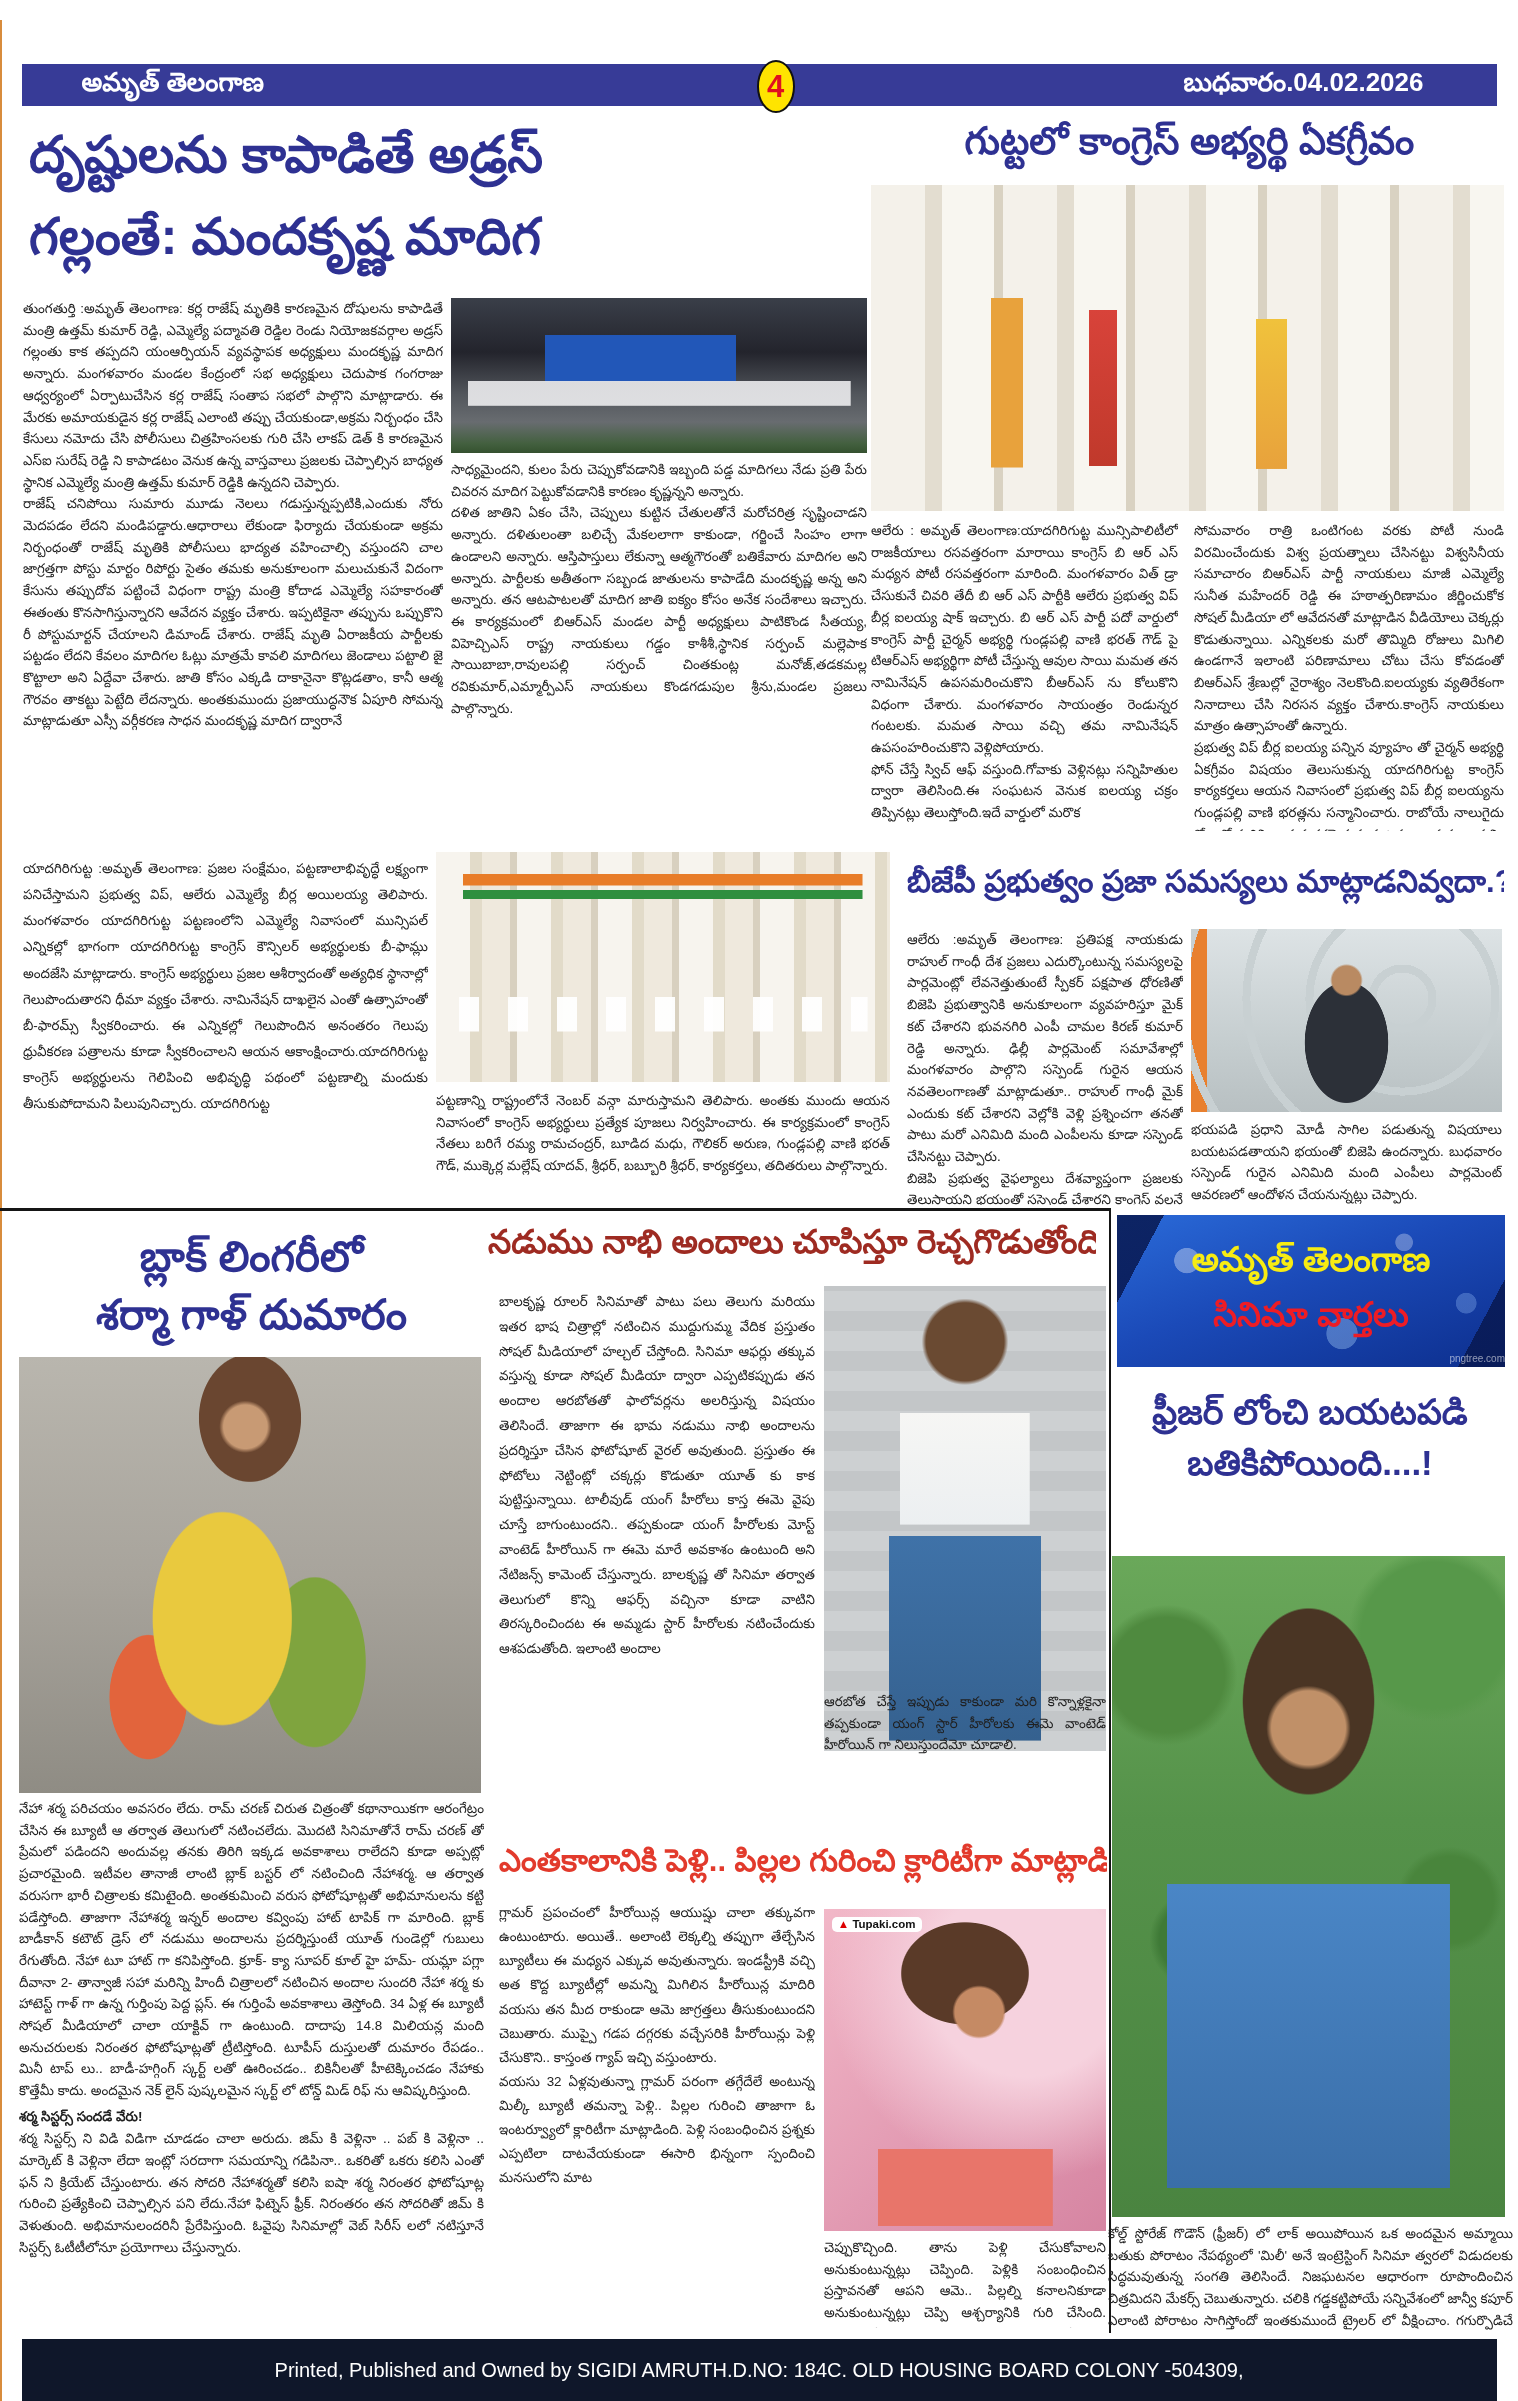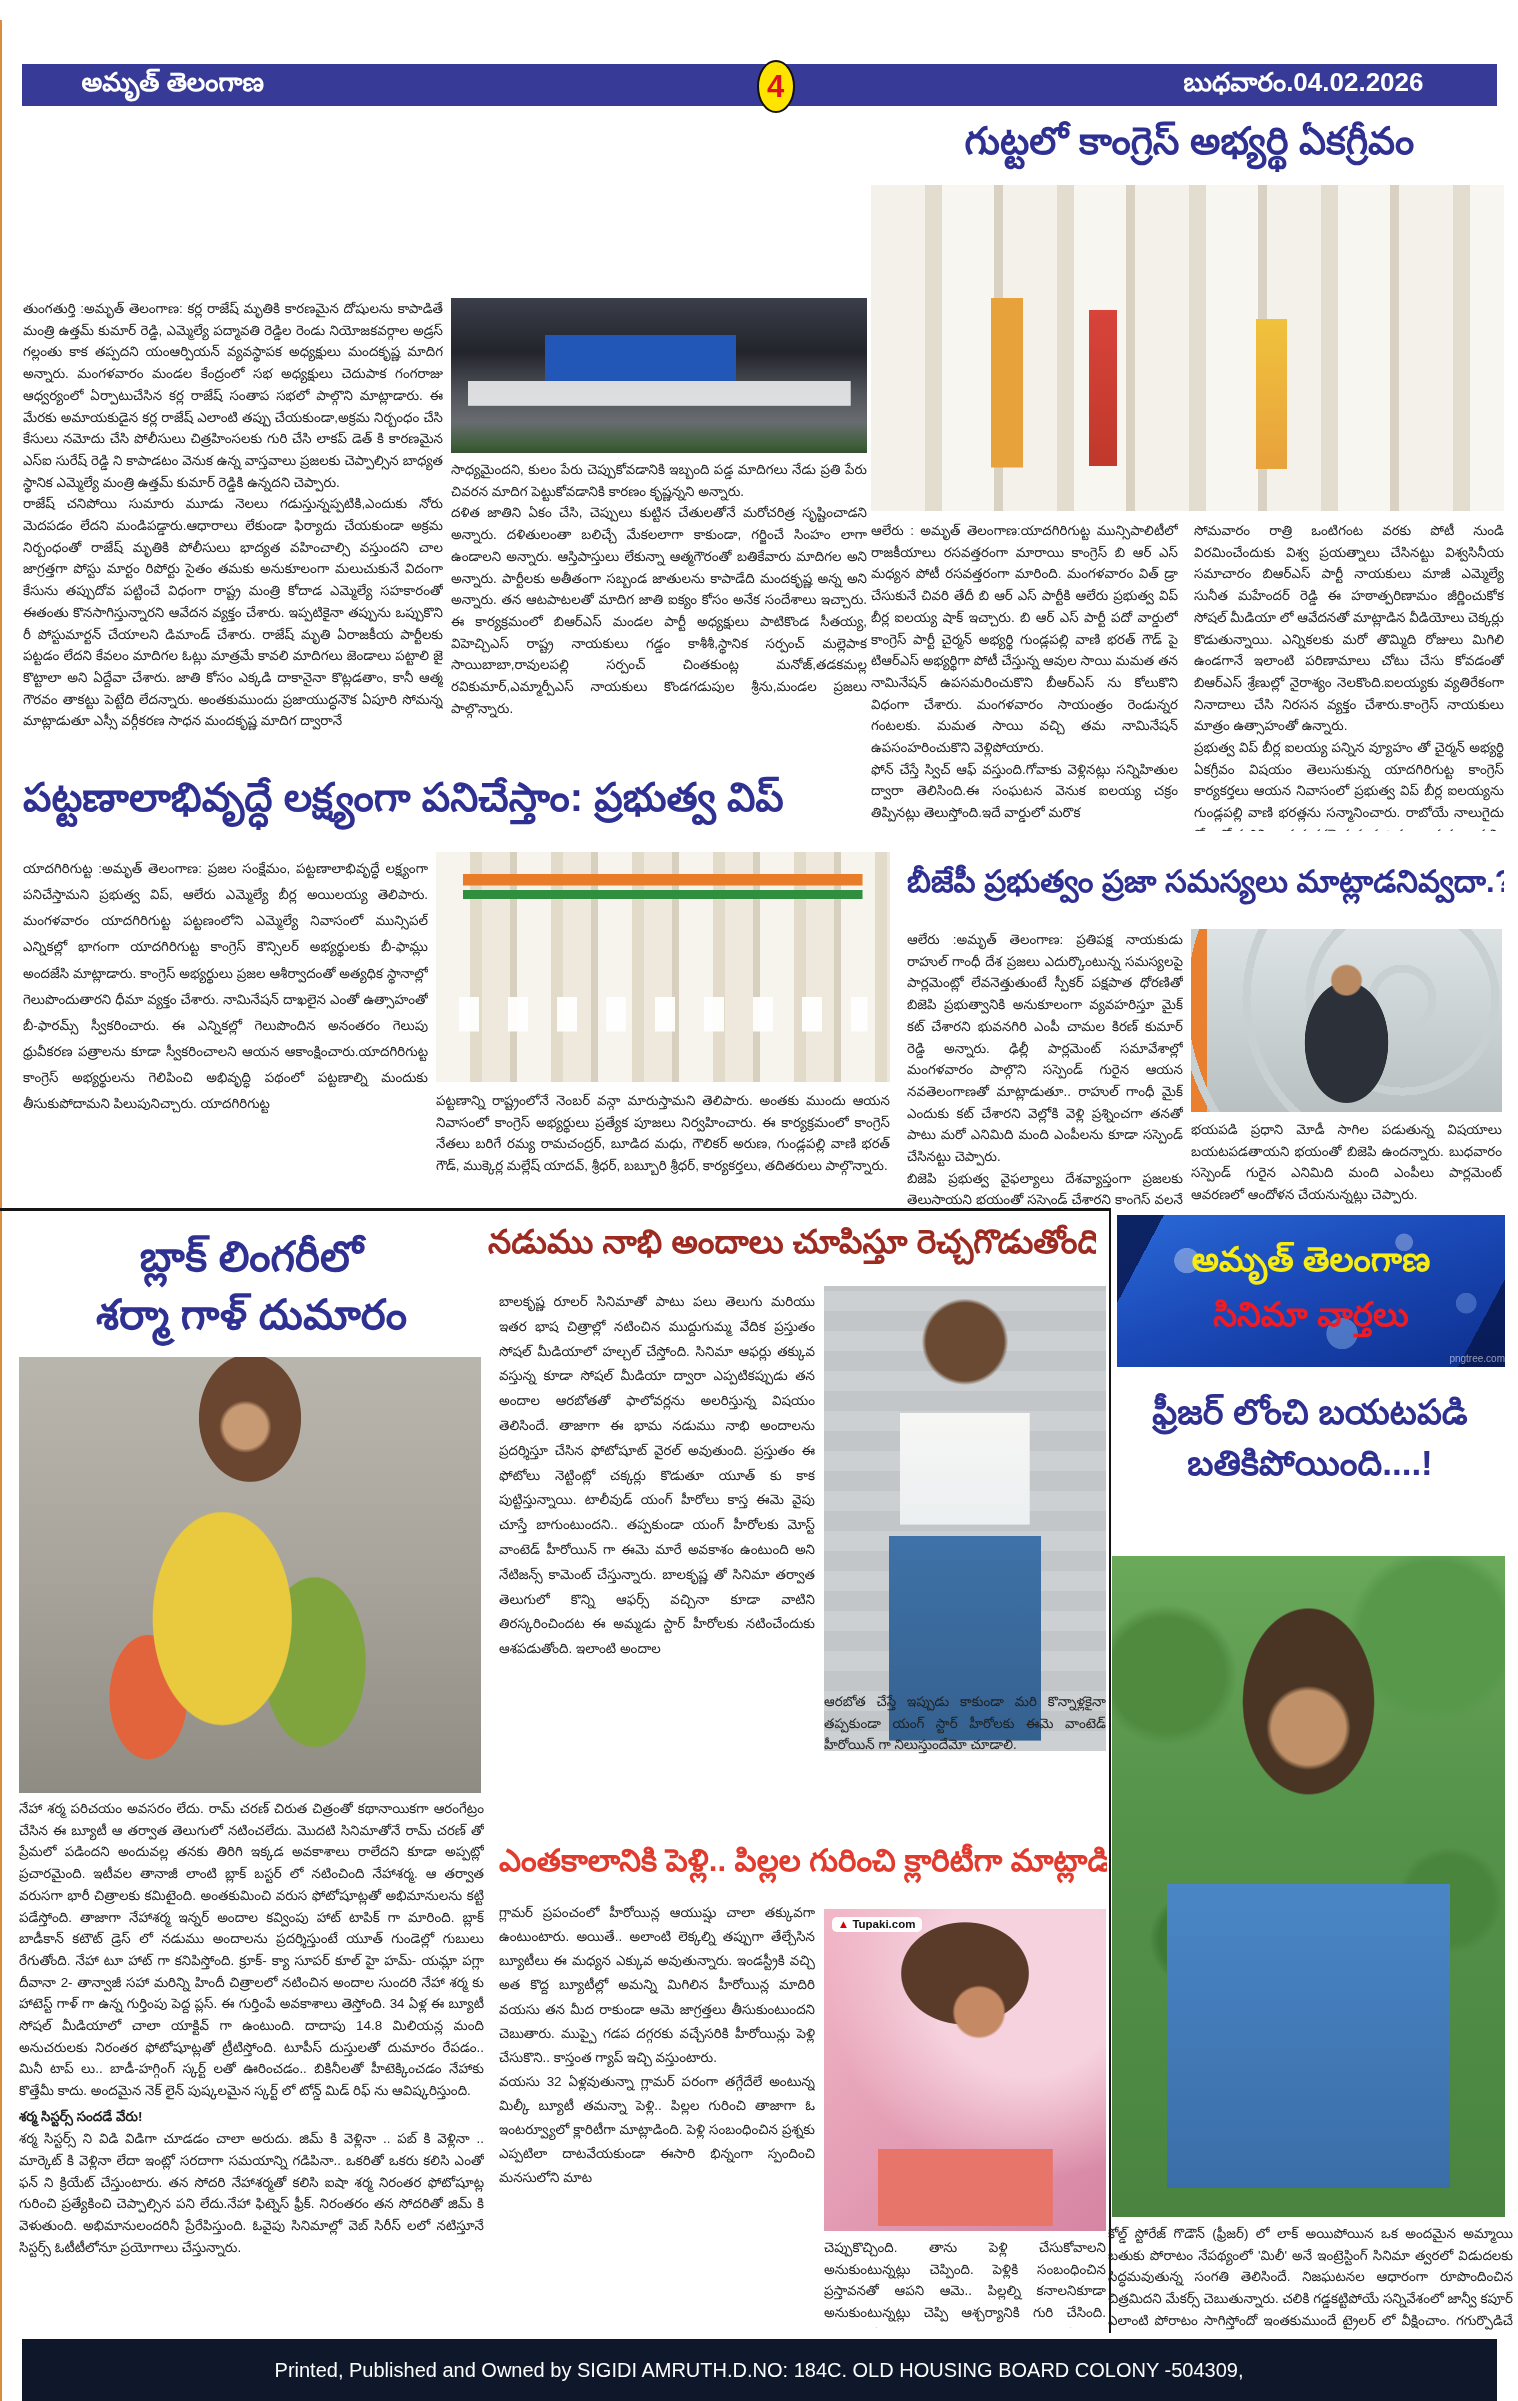--- a/index.html
+++ b/index.html
@@ -105,34 +105,35 @@
   <div class="abs" id="edge-left"></div>
 
   <div class="abs" id="header-bar">
     <span id="masthead">అమృత్ తెలంగాణ</span>
     <div id="page-badge">
       <span>4</span>
     </div>
     <span id="edition-date">బుధవారం.04.02.2026</span>
   </div>
 
+  <div class="abs hl" style="left:29px;top:94px;width:802px;font-size:51px;line-height:1.6;">దృష్టులను కాపాడితే అడ్రస్
+గల్లంతే: మందకృష్ణ మాదిగ</div>
   <div class="abs body" style="left:23px;top:278px;width:420px;height:474px;">తుంగతుర్తి :అమృత్ తెలంగాణ: కర్ల రాజేష్ మృతికి కారణమైన దోషులను కాపాడితే మంత్రి ఉత్తమ్ కుమార్ రెడ్డి, ఎమ్మెల్యే పద్మావతి రెడ్డిల రెండు నియోజకవర్గాల అడ్రస్ గల్లంతు కాక తప్పదని యంఆర్పియన్ వ్యవస్థాపక అధ్యక్షులు మందకృష్ణ మాదిగ అన్నారు. మంగళవారం మండల కేంద్రంలో సభ అధ్యక్షులు చెదుపాక గంగరాజు ఆధ్వర్యంలో ఏర్పాటుచేసిన కర్ల రాజేష్ సంతాప సభలో పాల్గొని మాట్లాడారు. ఈ మేరకు అమాయకుడైన కర్ల రాజేష్ ఎలాంటి తప్పు చేయకుండా,అక్రమ నిర్బంధం చేసి కేసులు నమోదు చేసి పోలీసులు చిత్రహింసలకు గురి చేసి లాకప్ డెత్ కి కారణమైన ఎస్ఐ సురేష్ రెడ్డి ని కాపాడటం వెనుక ఉన్న వాస్తవాలు ప్రజలకు చెప్పాల్సిన బాధ్యత స్థానిక ఎమ్మెల్యే మంత్రి ఉత్తమ్ కుమార్ రెడ్డికి ఉన్నదని చెప్పారు.
 రాజేష్ చనిపోయి సుమారు మూడు నెలలు గడుస్తున్నప్పటికి,ఎందుకు నోరు మెదపడం లేదని మండిపడ్డారు.ఆధారాలు లేకుండా ఫిర్యాదు చేయకుండా అక్రమ నిర్బంధంతో రాజేష్ మృతికి పోలీసులు భాద్యత వహించాల్సి వస్తుందని చాల జాగ్రత్తగా పోస్టు మార్టం రిపోర్టు సైతం తమకు అనుకూలంగా మలుచుకునే విదంగా కేసును తప్పుదోవ పట్టించే విధంగా రాష్ట్ర మంత్రి కోదాడ ఎమ్మెల్యే సహకారంతో ఈతంతు కొనసాగిస్తున్నారని ఆవేదన వ్యక్తం చేశారు. ఇప్పటికైనా తప్పును ఒప్పుకొని రీ పోస్టుమార్టన్ చేయాలని డిమాండ్ చేశారు. రాజేష్ మృతి ఏరాజకీయ పార్టీలకు పట్టడం లేదని కేవలం మాదిగల ఓట్లు మాత్రమే కావలి మాదిగలు జెండాలు పట్టాలి జై కొట్టాలా అని ఏద్దేవా చేశారు. జాతి కోసం ఎక్కడి దాకానైనా కొట్లడతాం, కానీ ఆత్మ గౌరవం తాకట్టు పెట్టేది లేదన్నారు. అంతకుముందు ప్రజాయుద్ధనౌక ఏపూరి సోమన్న మాట్లాడుతూ ఎస్సీ వర్గీకరణ సాధన మందకృష్ణ మాదిగ ద్వారానే</div>
   <div class="abs ph" id="ph-santap" style="left:451px;top:278px;width:416px;height:155px;"></div>
   <div class="abs body" style="left:451px;top:439px;width:416px;height:313px;">సాధ్యమైందని, కులం పేరు చెప్పుకోవడానికి ఇబ్బంది పడ్డ మాదిగలు నేడు ప్రతి పేరు చివరన మాదిగ పెట్టుకోవడానికి కారణం కృష్ణన్నని అన్నారు.
 దళిత జాతిని ఏకం చేసి, చెప్పులు కుట్టిన చేతులతోనే మరోచరిత్ర సృష్టించాడని అన్నారు. దళితులంతా బలిచ్చే మేకలలాగా కాకుండా, గర్జించే సింహం లాగా ఉండాలని అన్నారు. ఆస్తిపాస్తులు లేకున్నా ఆత్మగౌరంతో బతికేవారు మాదిగల అని అన్నారు. పార్టీలకు అతీతంగా సబ్బండ జాతులను కాపాడేది మందకృష్ణ అన్న అని అన్నారు. తన ఆటపాటలతో మాదిగ జాతి ఐక్యం కోసం అనేక సందేశాలు ఇచ్చారు. ఈ కార్యక్రమంలో బిఆర్ఎస్ మండల పార్టీ అధ్యక్షులు పాటికొండ సీతయ్య, విహెచ్చిఎస్ రాష్ట్ర నాయకులు గడ్డం కాశీశీ,స్థానిక సర్పంచ్ మల్లెపాక సాయిబాబా,రావులపల్లి సర్పంచ్ చింతకుంట్ల మనోజ్,తడకమల్ల రవికుమార్,ఎమ్మార్పీఎస్ నాయకులు కొండగడుపుల శ్రీను,మండల ప్రజలు పాల్గొన్నారు.</div>
 
   <div class="abs hl nowrap" style="left:875px;top:100px;width:629px;font-size:38px;text-align:center;">గుట్టలో కాంగ్రెస్ అభ్యర్థి ఏకగ్రీవం</div>
   <div class="abs ph" id="ph-guttalo" style="left:871px;top:165px;width:633px;height:326px;"></div>
   <div class="abs body" style="left:871px;top:500px;width:307px;height:311px;">ఆలేరు : అమృత్ తెలంగాణ:యాదగిరిగుట్ట మున్సిపాలిటీలో రాజకీయాలు రసవత్తరంగా మారాయి కాంగ్రెస్ బి ఆర్ ఎస్ మధ్యన పోటీ రసవత్తరంగా మారింది. మంగళవారం విత్ డ్రా చేసుకునే చివరి తేదీ బి ఆర్ ఎస్ పార్టీకి ఆలేరు ప్రభుత్వ విప్ బీర్ల ఐలయ్య షాక్ ఇచ్చారు. బి ఆర్ ఎస్ పార్టీ పదో వార్డులో కాంగ్రెస్ పార్టీ చైర్మన్ అభ్యర్థి గుండ్లపల్లి వాణి భరత్ గౌడ్ పై టిఆర్ఎస్ అభ్యర్థిగా పోటీ చేస్తున్న ఆవుల సాయి మమత తన నామినేషన్ ఉపసమరించుకొని బీఆర్ఎస్ ను కోలుకొని విధంగా చేశారు. మంగళవారం సాయంత్రం రెండున్నర గంటలకు. మమత సాయి వచ్చి తమ నామినేషన్ ఉపసంహరించుకొని వెళ్లిపోయారు.
 ఫోన్ చేస్తే స్విచ్ ఆఫ్ వస్తుంది.గోవాకు వెళ్లినట్లు సన్నిహితుల ద్వారా తెలిసింది.ఈ సంఘటన వెనుక ఐలయ్య చక్రం తిప్పినట్లు తెలుస్తోంది.ఇదే వార్డులో మరొక</div>
   <div class="abs body" style="left:1194px;top:500px;width:310px;height:311px;">సోమవారం రాత్రి ఒంటిగంట వరకు పోటీ నుండి విరమించేందుకు విశ్వ ప్రయత్నాలు చేసినట్టు విశ్వసినీయ సమాచారం బిఆర్ఎస్ పార్టీ నాయకులు మాజీ ఎమ్మెల్యే సునీత మహేందర్ రెడ్డి ఈ హఠాత్పరిణామం జీర్ణించుకోక సోషల్ మీడియా లో ఆవేదనతో మాట్లాడిన వీడియోలు చెక్కర్లు కొడుతున్నాయి. ఎన్నికలకు మరో తొమ్మిది రోజులు మిగిలి ఉండగానే ఇలాంటి పరిణామాలు చోటు చేసు కోవడంతో బిఆర్ఎస్ శ్రేణుల్లో నైరాశ్యం నెలకొంది.ఐలయ్యకు వ్యతిరేకంగా నినాదాలు చేసి నిరసన వ్యక్తం చేశారు.కాంగ్రెస్ నాయకులు మాత్రం ఉత్సాహంతో ఉన్నారు.
 ప్రభుత్వ విప్ బీర్ల ఐలయ్య పన్నిన వ్యూహం తో చైర్మన్ అభ్యర్థి ఏకగ్రీవం విషయం తెలుసుకున్న యాదగిరిగుట్ట కాంగ్రెస్ కార్యకర్తలు ఆయన నివాసంలో ప్రభుత్వ విప్ బీర్ల ఐలయ్యను గుండ్లపల్లి వాణి భరత్లను సన్మానించారు. రాబోయే నాలుగైదు రోజుల్లో మరిన్ని ఆశ్చర్యకరమైన సంఘటనలు జరుగుతాయని</div>
 
-  <div class="abs hl nowrap" style="left:23px;top:755px;width:852px;font-size:40px;">పట్టణాలాభివృద్ధే లక్ష్యంగా పనిచేస్తాం: ప్రభుత్వ విప్</div>
   <div class="abs body" style="left:23px;top:836px;width:405px;height:349px;line-height:1.95;">యాదగిరిగుట్ట :అమృత్ తెలంగాణ: ప్రజల సంక్షేమం, పట్టణాలాభివృద్ధే లక్ష్యంగా పనిచేస్తామని ప్రభుత్వ విప్, ఆలేరు ఎమ్మెల్యే బీర్ల అయిలయ్య తెలిపారు. మంగళవారం యాదగిరిగుట్ట పట్టణంలోని ఎమ్మెల్యే నివాసంలో మున్సిపల్ ఎన్నికల్లో భాగంగా యాదగిరిగుట్ట కాంగ్రెస్ కౌన్సిలర్ అభ్యర్థులకు బీ-ఫామ్లు అందజేసి మాట్లాడారు. కాంగ్రెస్ అభ్యర్థులు ప్రజల ఆశీర్వాదంతో అత్యధిక స్థానాల్లో గెలుపొందుతారని ధీమా వ్యక్తం చేశారు. నామినేషన్ దాఖలైన ఎంతో ఉత్సాహంతో బీ-ఫారమ్స్ స్వీకరించారు. ఈ ఎన్నికల్లో గెలుపొందిన అనంతరం గెలుపు ధ్రువీకరణ పత్రాలను కూడా స్వీకరించాలని ఆయన ఆకాంక్షించారు.యాదగిరిగుట్ట కాంగ్రెస్ అభ్యర్థులను గెలిపించి అభివృద్ధి పథంలో పట్టణాల్ని మందుకు తీసుకుపోదామని పిలుపునిచ్చారు. యాదగిరిగుట్ట</div>
   <div class="abs ph" id="ph-bforms" style="left:436px;top:832px;width:454px;height:230px;"></div>
   <div class="abs body" style="left:436px;top:1070px;width:454px;height:114px;">పట్టణాన్ని రాష్ట్రంలోనే నెంబర్ వన్గా మారుస్తామని తెలిపారు. అంతకు ముందు ఆయన నివాసంలో కాంగ్రెస్ అభ్యర్థులు ప్రత్యేక పూజలు నిర్వహించారు. ఈ కార్యక్రమంలో కాంగ్రెస్ నేతలు బరిగే రమ్య రామచంద్రర్, బూడిద మధు, గౌలికర్ అరుణ, గుండ్లపల్లి వాణి భరత్ గౌడ్, ముక్కెర్ల మల్లేష్ యాదవ్, శ్రీధర్, బబ్బూరి శ్రీధర్,  కార్యకర్తలు, తదితరులు పాల్గొన్నారు.</div>
 
   <div class="abs hl nowrap" style="left:907px;top:844px;width:597px;font-size:31px;">బీజేపీ ప్రభుత్వం ప్రజా సమస్యలు మాట్లాడనివ్వదా.?</div>
   <div class="abs body" style="left:907px;top:909px;width:276px;height:276px;">ఆలేరు :అమృత్ తెలంగాణ: ప్రతిపక్ష నాయకుడు రాహుల్ గాంధీ దేశ ప్రజలు ఎదుర్కొంటున్న సమస్యలపై పార్లమెంట్లో లేవనెత్తుతుంటే స్పీకర్ పక్షపాత ధోరణితో బిజెపి ప్రభుత్వానికి అనుకూలంగా వ్యవహరిస్తూ మైక్ కట్ చేశారని భువనగిరి ఎంపీ చామల కిరణ్ కుమార్ రెడ్డి అన్నారు. ఢిల్లీ పార్లమెంట్ సమావేశాల్లో మంగళవారం పాల్గొని సస్పెండ్ గురైన ఆయన నవతెలంగాణతో మాట్లాడుతూ.. రాహుల్ గాంధీ మైక్ ఎందుకు కట్ చేశారని వెల్లోకి వెళ్లి ప్రశ్నించగా తనతో పాటు మరో ఎనిమిది మంది ఎంపీలను కూడా సస్పెండ్ చేసినట్టు చెప్పారు.
 బిజెపి ప్రభుత్వ వైఫల్యాలు దేశవ్యాప్తంగా ప్రజలకు తెలుస్తాయని భయంతో సస్పెండ్ చేశారని కాంగ్రెస్ వల్లనే సభ వాయిదా పడుతుందని బిజెపి తప్పుడు ప్రచారం చేస్తుందని ఆరోపించారు. సభ నడిస్తే అమెరికా అధ్యక్షుడు ట్రంపుకు</div>
   <div class="abs ph" id="ph-mp" style="left:1191px;top:909px;width:311px;height:183px;"></div>
   <div class="abs body" style="left:1191px;top:1099px;width:311px;height:86px;">భయపడి ప్రధాని మోడీ సాగిల పడుతున్న విషయాలు బయటపడతాయని భయంతో బిజెపి ఉందన్నారు. బుధవారం సస్పెండ్ గురైన ఎనిమిది మంది ఎంపీలు పార్లమెంట్ ఆవరణలో ఆందోళన చేయనున్నట్లు చెప్పారు.</div>
 

